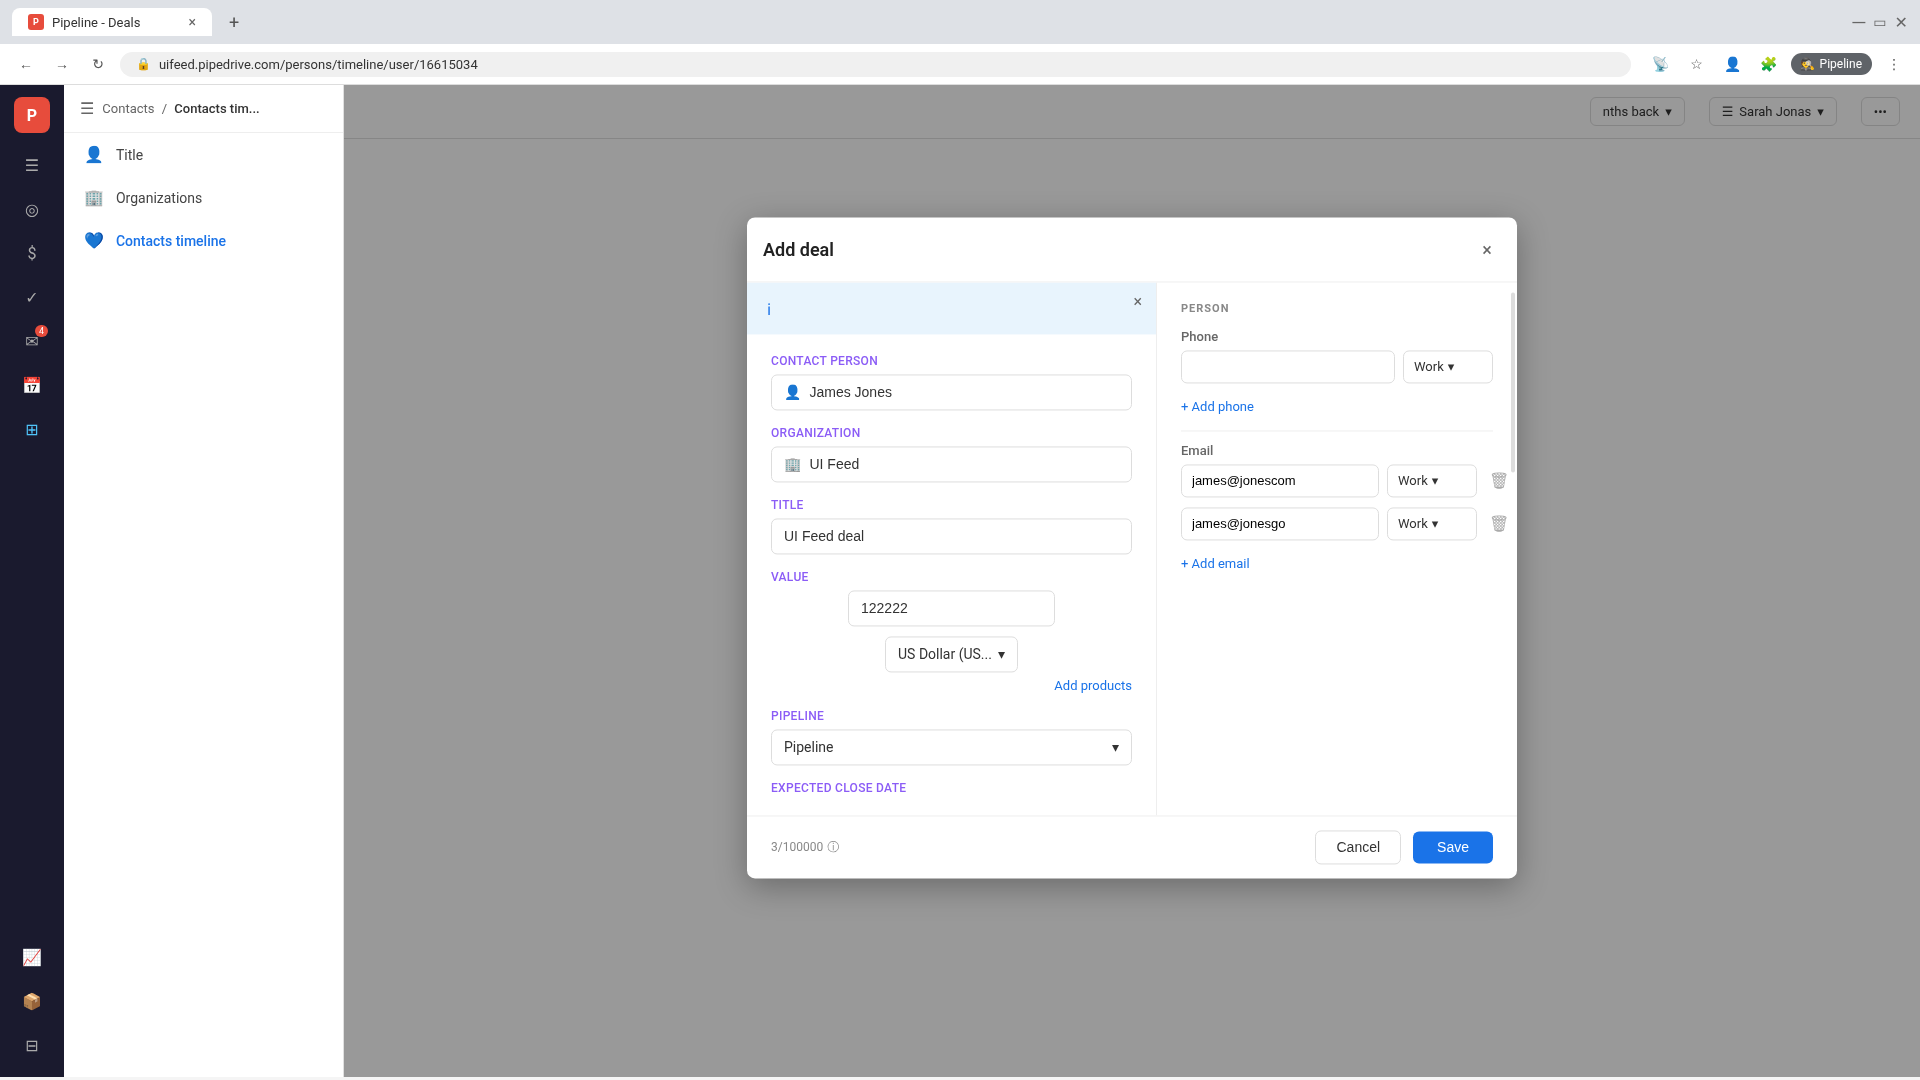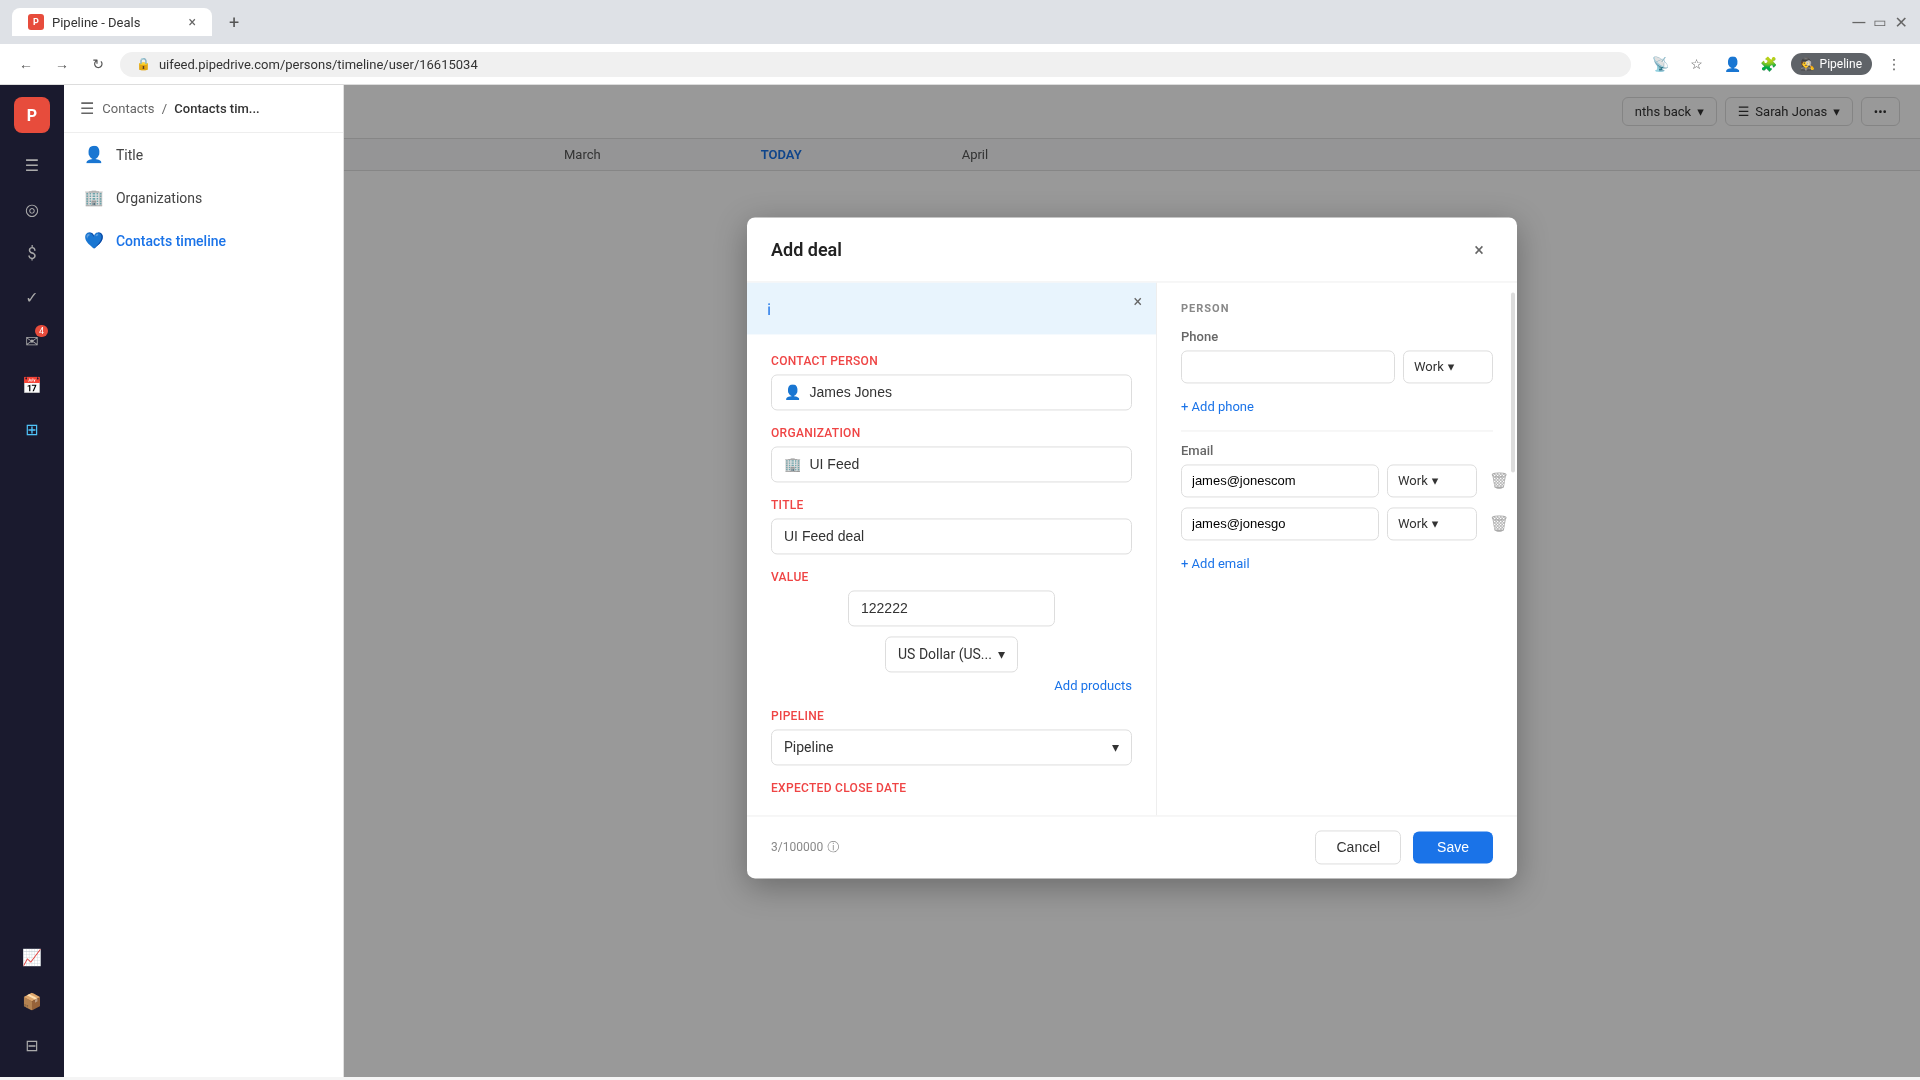--- a/index.html
+++ b/index.html
@@ -42,46 +42,46 @@
     
     .main-content { flex: 1; background: #f0f4f8; position: relative; overflow: hidden; }
 
     
     .timeline-bg { position: absolute; inset: 0; background: white; }
     .timeline-header { display: flex; align-items: center; padding: 12px 20px; border-bottom: 1px solid #e0e0e0; background: white; gap: 12px; }
     .timeline-months { display: flex; gap: 40px; padding: 8px 20px; background: #f8f9fa; border-bottom: 1px solid #e0e0e0; font-size: 13px; color: #555; }
     .timeline-today { color: #1a73e8; font-weight: 600; }
 
     
-    .top-controls { display: flex; align-items: center; gap: 8px; margin-left: auto; }
+    .top-controls { display: flex; align-items: center; gap: 24px; margin-left: auto; }
     .control-btn { display: flex; align-items: center; gap: 6px; padding: 6px 12px; border: 1px solid #ddd; border-radius: 6px; font-size: 13px; color: #333; cursor: pointer; background: white; }
 
     
     .overlay { position: absolute; inset: 0; background: rgba(0,0,0,0.4); z-index: 100; }
 
     
     .modal { position: absolute; top: 50%; left: 50%; transform: translate(-50%, -55%); background: white; border-radius: 8px; width: 770px; max-height: 680px; z-index: 200; box-shadow: 0 8px 32px rgba(0,0,0,0.3); display: flex; flex-direction: column; }
-    .modal-header { display: flex; align-items: center; justify-content: space-between; padding: 18px 24px; border-bottom: 1px solid #eee; }
+    .modal-header { display: flex; align-items: center; justify-content: space-between; padding: 18px 16px; border-bottom: 1px solid #eee; }
     .modal-title { font-size: 18px; font-weight: 600; color: #222; }
     .modal-close { width: 28px; height: 28px; border-radius: 50%; display: flex; align-items: center; justify-content: center; cursor: pointer; color: #666; font-size: 18px; }
     .modal-body { display: flex; flex: 1; overflow: hidden; }
 
     
     .form-pane { flex: 1; padding: 0 0 0 0; overflow-y: auto; border-right: 1px solid #eee; }
 
     
     .info-banner { display: flex; align-items: flex-start; gap: 10px; background: #e8f4fd; padding: 14px 20px; margin: 0; position: relative; }
     .info-banner .info-icon { color: #1a73e8; font-size: 16px; flex-shrink: 0; margin-top: 2px; }
     .info-banner .info-text { font-size: 13px; color: #333; line-height: 1.5; }
     .info-banner .info-text a { color: #1a73e8; text-decoration: none; }
     .info-banner .info-close { position: absolute; top: 10px; right: 14px; color: #666; cursor: pointer; font-size: 16px; }
 
     .form-fields { padding: 20px 24px; display: flex; flex-direction: column; gap: 16px; }
     .form-group { display: flex; flex-direction: column; gap: 6px; }
-    .form-label { font-size: 12px; color: #ef4444; font-weight: 500; text-transform: uppercase; letter-spacing: 0.3px; }
+    .form-label { font-size: 12px; color: #8b5cf6; font-weight: 500; text-transform: uppercase; letter-spacing: 0.3px; }
     .form-input { border: 1px solid #ddd; border-radius: 6px; padding: 9px 12px; font-size: 14px; color: #333; outline: none; background: white; display: flex; align-items: center; gap: 8px; }
     .form-input .field-icon { color: #888; font-size: 14px; }
     .form-input input { border: none; outline: none; flex: 1; font-size: 14px; color: #333; background: transparent; }
     .value-row { display: flex; gap: 10px; align-items: center; flex-direction: column; }
     .value-input { flex: 1; }
     .currency-select { display: flex; align-items: center; gap: 6px; border: 1px solid #ddd; border-radius: 6px; padding: 9px 12px; font-size: 14px; color: #333; cursor: pointer; background: white; }
     .add-products-link { text-align: right; color: #1a73e8; font-size: 13px; cursor: pointer; text-decoration: none; }
     .pipeline-select { display: flex; align-items: center; justify-content: space-between; border: 1px solid #ddd; border-radius: 6px; padding: 9px 12px; font-size: 14px; color: #333; cursor: pointer; background: white; }
     .pipeline-stage-section { display: flex; flex-direction: column; gap: 8px; position: relative; }
     .stage-bar { display: flex; gap: 3px; align-items: center; }
@@ -211,25 +211,20 @@
             <span>☰</span>
             <span>Sarah Jonas</span>
             <span>▾</span>
           </div>
           <div class="control-btn">
             <span>•••</span>
           </div>
         </div>
       </div>
 
-      <div class="timeline-months">
-        <span style="margin-left:200px;">March</span>
-        <span class="timeline-today" style="margin-left:120px;">TODAY</span>
-        <span style="margin-left:120px;">April</span>
-      </div>
     </div>
 
     <div class="overlay"></div>
 
     <div class="modal">
 
       <div class="modal-header">
         <span class="modal-title">Add deal</span>
         <div class="modal-close">
           <span>×</span>

